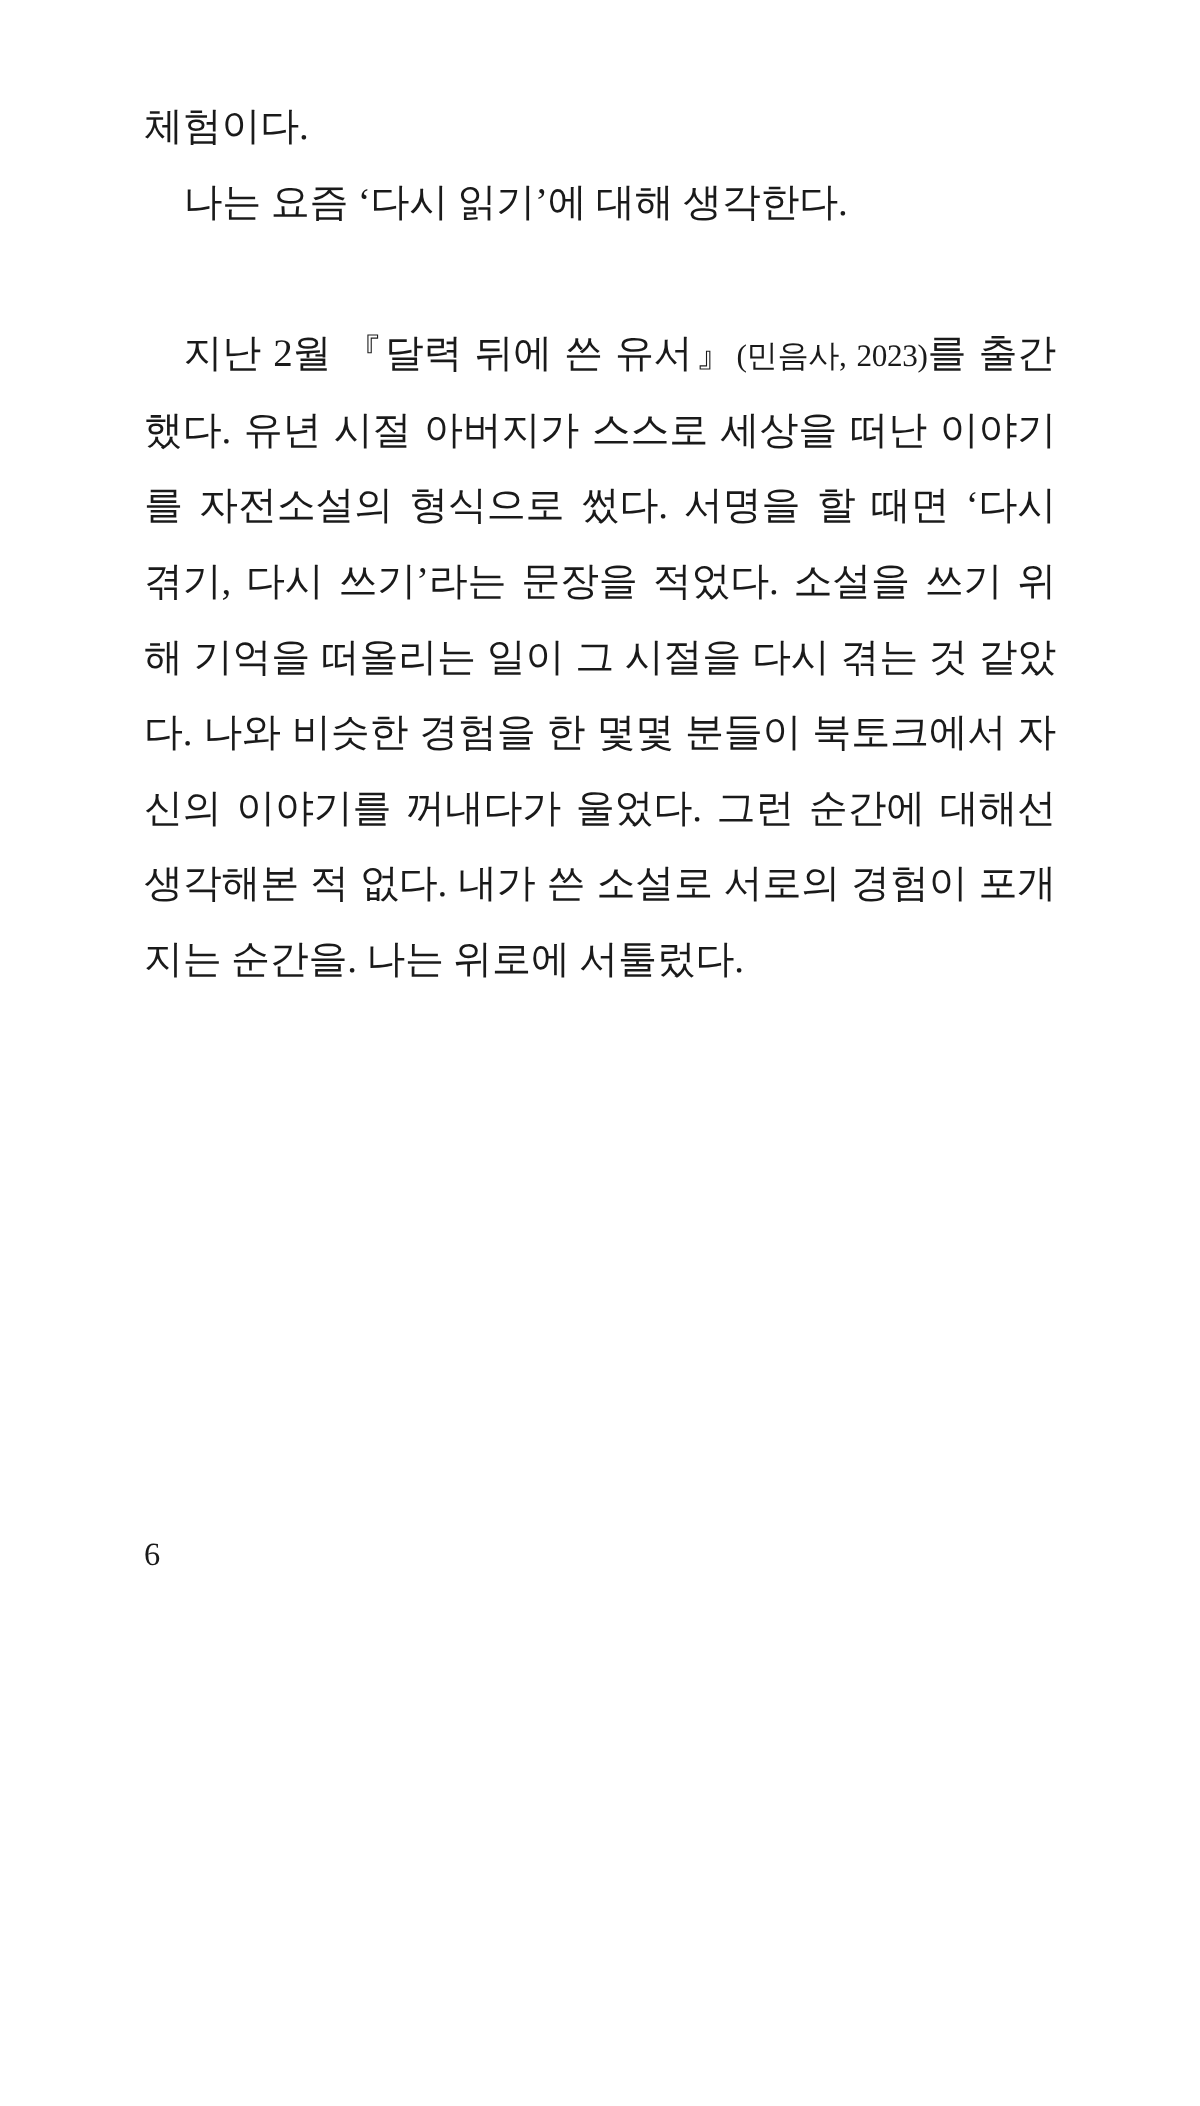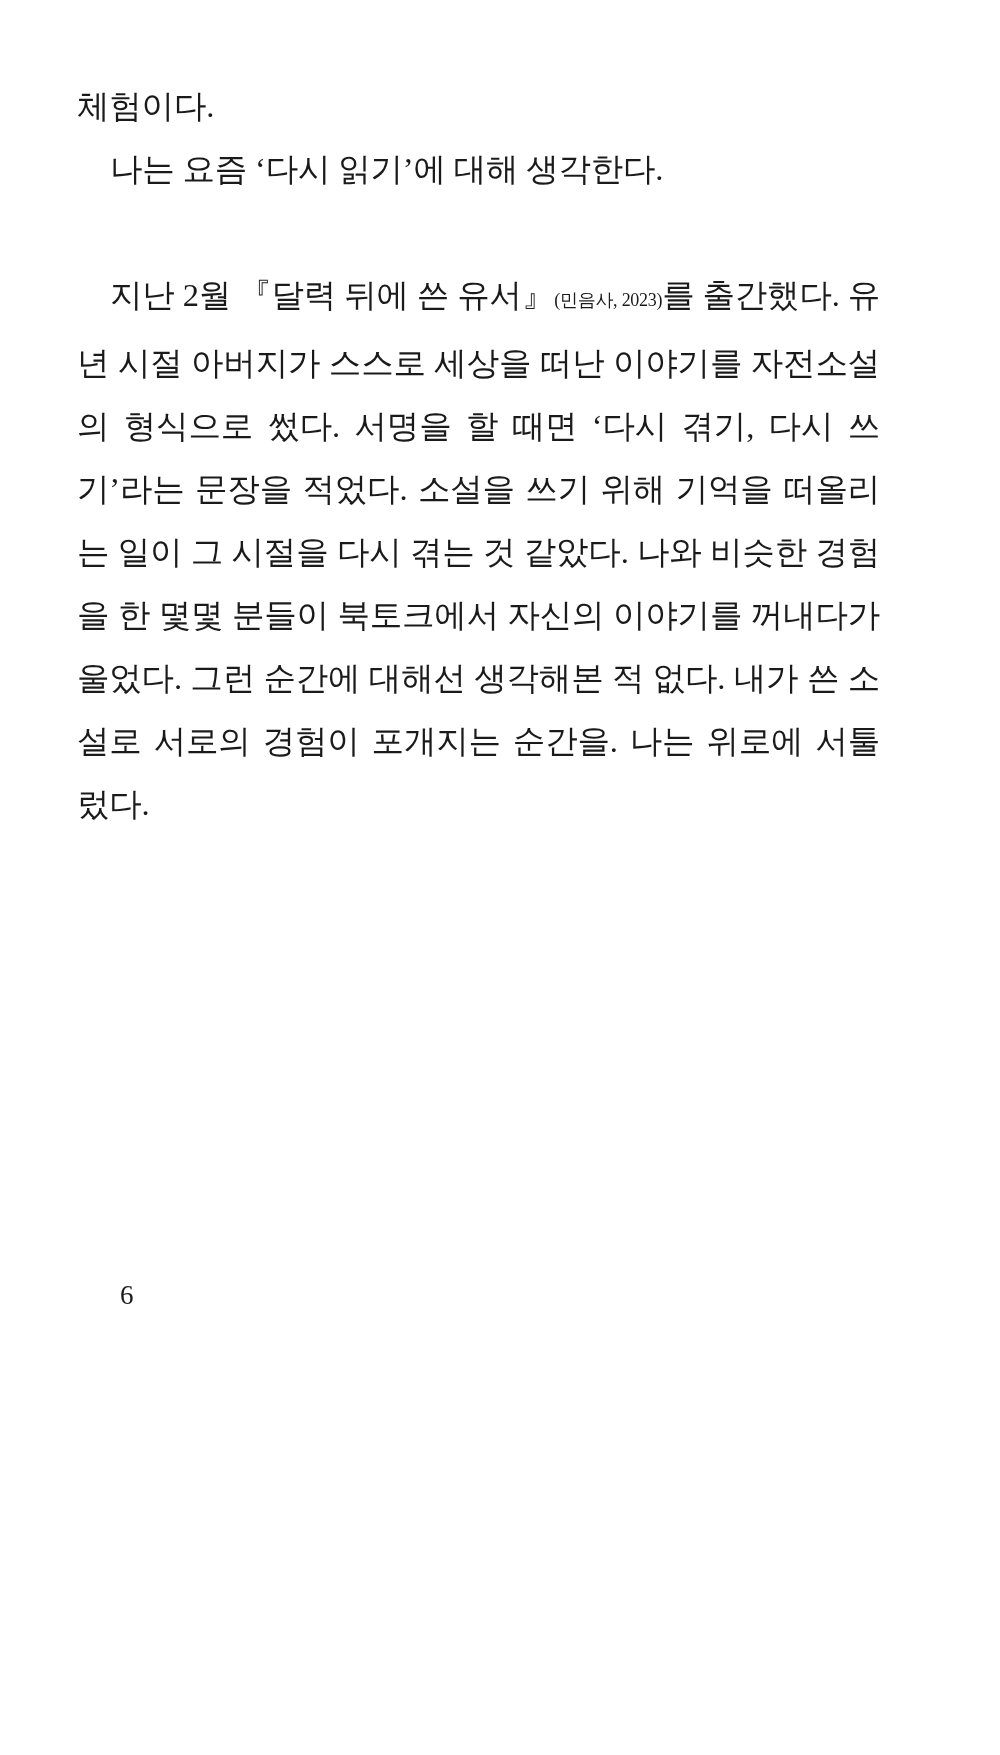--- a/index.html
+++ b/index.html
@@ -15,21 +15,21 @@
     color: #1a1a1a;
     overflow: hidden;
   }
   .page {
     position: absolute;
     top: 0;
     left: 0;
     width: 1000px;
     height: 1431px;
     box-sizing: border-box;
-    padding: 75px 120px 0 77px;
+    padding: 75px 120px 0 120px;
   }
   .body-text {
     font-size: 32.5px;
     line-height: 63px;
     letter-spacing: -0.2px;
     text-align: justify;
     text-justify: inter-character;
     word-break: break-all;
   }
   .para {
@@ -39,21 +39,21 @@
   .para.indent {
     text-indent: 33px;
   }
   .gap-small {
     height: 63px;
   }
   .gap-medium {
     height: 63px;
   }
   .small-inline {
-    font-size: 18px;
+    font-size: 26px;
     letter-spacing: -0.3px;
   }
   .folio {
     position: absolute;
     left: 120px;
     bottom: 120px;
     font-size: 27px;
     color: #1a1a1a;
     font-family: "Liberation Serif", "DejaVu Serif", serif;
   }

